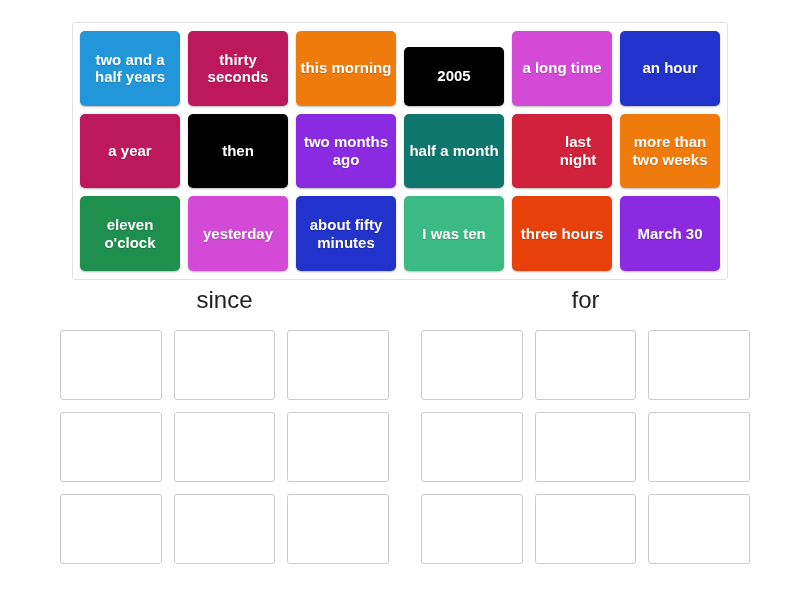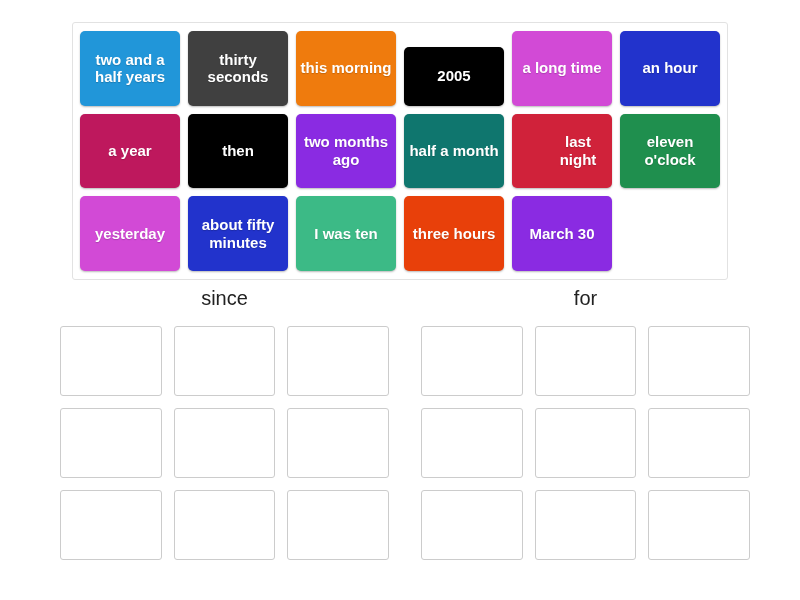--- a/index.html
+++ b/index.html
@@ -77,21 +77,21 @@
     display: flex;
     gap: 32px;
   }
 
   .category {
     width: 329px;
   }
 
   .category-title {
     text-align: center;
-    font-size: 20px;
+    font-size: 24px;
     font-weight: normal;
     color: #222222;
     line-height: 1;
     margin: 0 0 18px 0;
     font-family: "Liberation Sans", sans-serif;
   }
 
   .slot-grid {
     display: grid;
     grid-template-columns: repeat(3, 1fr);
@@ -110,21 +110,21 @@
 </head>
 <body>
 
 <div id="app">
 
   <div class="wordbank">
     <div class="tile-grid" id="tile-grid">
         <div class="tile" style="background: rgb(33, 150, 217);">
           <span class="tile-label">two and a half years</span>
         </div>
-        <div class="tile" style="background: #404040;">
+        <div class="tile" style="background: #be185d;">
           <span class="tile-label">thirty seconds</span>
         </div>
         <div class="tile" style="background: rgb(239, 123, 13); justify-content: center;">
           <span class="tile-label">this morning</span>
         </div>
         <div class="tile" style="background: #000000; margin-top: 16px;">
           <span class="tile-label">2005</span>
         </div>
         <div class="tile" style="background: rgb(210, 74, 214);">
           <span class="tile-label">a long time</span>
@@ -139,20 +139,23 @@
           <span class="tile-label">then</span>
         </div>
         <div class="tile" style="background: rgb(138, 43, 226);">
           <span class="tile-label">two months ago</span>
         </div>
         <div class="tile" style="background: #0f766e;">
           <span class="tile-label">half a month</span>
         </div>
         <div class="tile" style="background: rgb(208, 34, 58); padding-left: 36px;">
           <span class="tile-label">last night</span>
+        </div>
+        <div class="tile" style="background: rgb(239, 123, 13);">
+          <span class="tile-label">more than two weeks</span>
         </div>
         <div class="tile" style="background: rgb(31, 143, 78);">
           <span class="tile-label">eleven o'clock</span>
         </div>
         <div class="tile" style="background: rgb(210, 74, 214);">
           <span class="tile-label">yesterday</span>
         </div>
         <div class="tile" style="background: rgb(34, 51, 204);">
           <span class="tile-label">about fifty minutes</span>
         </div>

